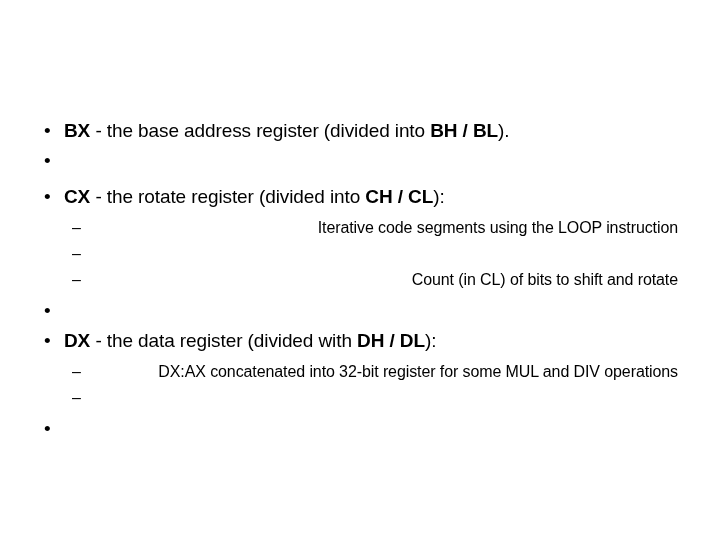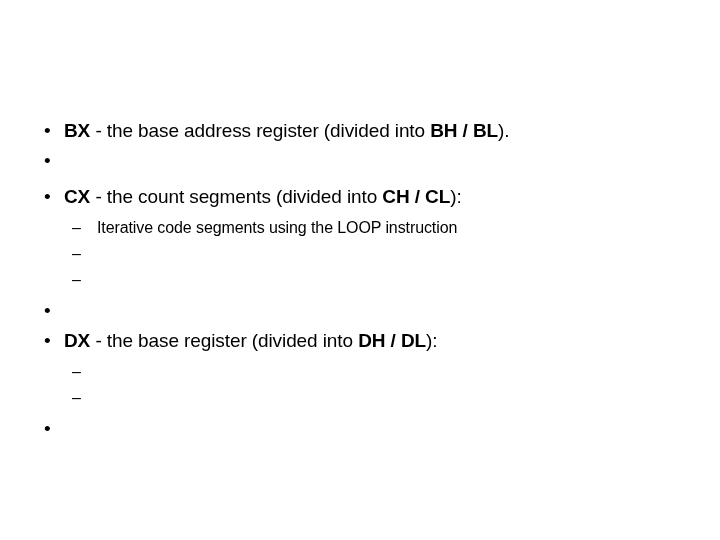--- a/index.html
+++ b/index.html
@@ -61,20 +61,21 @@
   }
   .l2 > .dash {
     flex: 0 0 auto;
     width: 25px;
     font-size: 16px;
     line-height: 26px;
   }
   .l2 > .txt {
     flex: 1 1 auto;
     padding-right: 42px;
+    text-align: right;
   }
 
   b, .b { font-weight: bold; }
   .spacer-sm { height: 6px; }
   .spacer-xs { height: 3px; }
 </style>
 </head>
 <body>
 
 <div id="slide">
@@ -88,54 +89,56 @@
 
     <div class="l1 empty">
       <span class="bullet">•</span>
       <span class="txt"></span>
     </div>
 
     <div class="spacer-sm"></div>
 
     <div class="l1">
       <span class="bullet">•</span>
-      <span class="txt"><b>CX</b><span> - the count segments (divided into </span><b>CH / CL</b><span>):</span></span>
+      <span class="txt"><b>CX</b><span> - the rotate register (divided into </span><b>CH / CL</b><span>):</span></span>
     </div>
 
     <div class="spacer-xs"></div>
 
     <div class="l2">
       <span class="dash">–</span>
       <span class="txt">Iterative code segments using the LOOP instruction</span>
     </div>
 
     <div class="l2">
       <span class="dash">–</span>
     </div>
 
     <div class="l2">
       <span class="dash">–</span>
+      <span class="txt">Count (in CL) of bits to shift and rotate</span>
     </div>
 
     <div class="spacer-xs"></div>
 
     <div class="l1 empty">
       <span class="bullet">•</span>
       <span class="txt"></span>
     </div>
 
     <div class="l1">
       <span class="bullet">•</span>
-      <span class="txt"><b>DX</b><span> - the base register (divided into </span><b>DH / DL</b><span>):</span></span>
+      <span class="txt"><b>DX</b><span> - the data register (divided with </span><b>DH / DL</b><span>):</span></span>
     </div>
 
     <div class="spacer-xs"></div>
 
     <div class="l2">
       <span class="dash">–</span>
+      <span class="txt">DX:AX concatenated into 32-bit register for some MUL and DIV operations</span>
     </div>
 
     <div class="l2">
       <span class="dash">–</span>
     </div>
 
     <div class="spacer-xs"></div>
 
     <div class="l1 empty">
       <span class="bullet">•</span>

